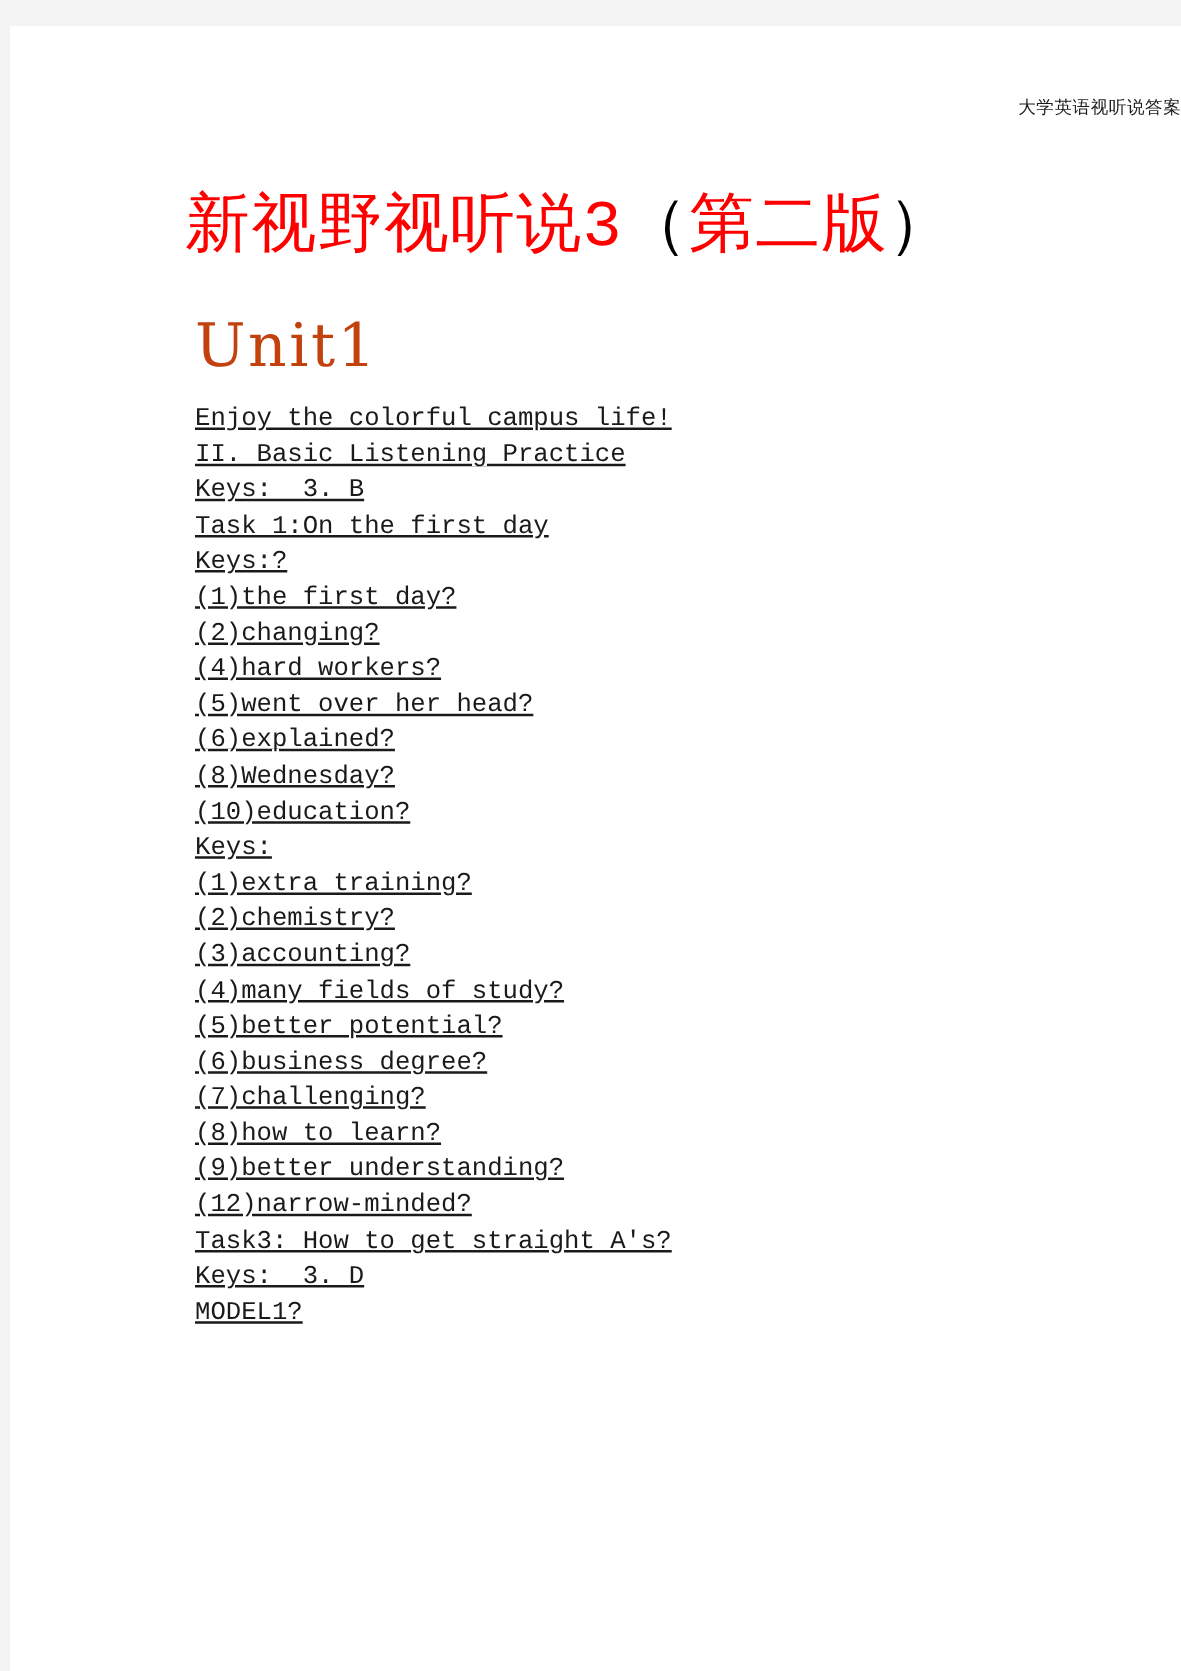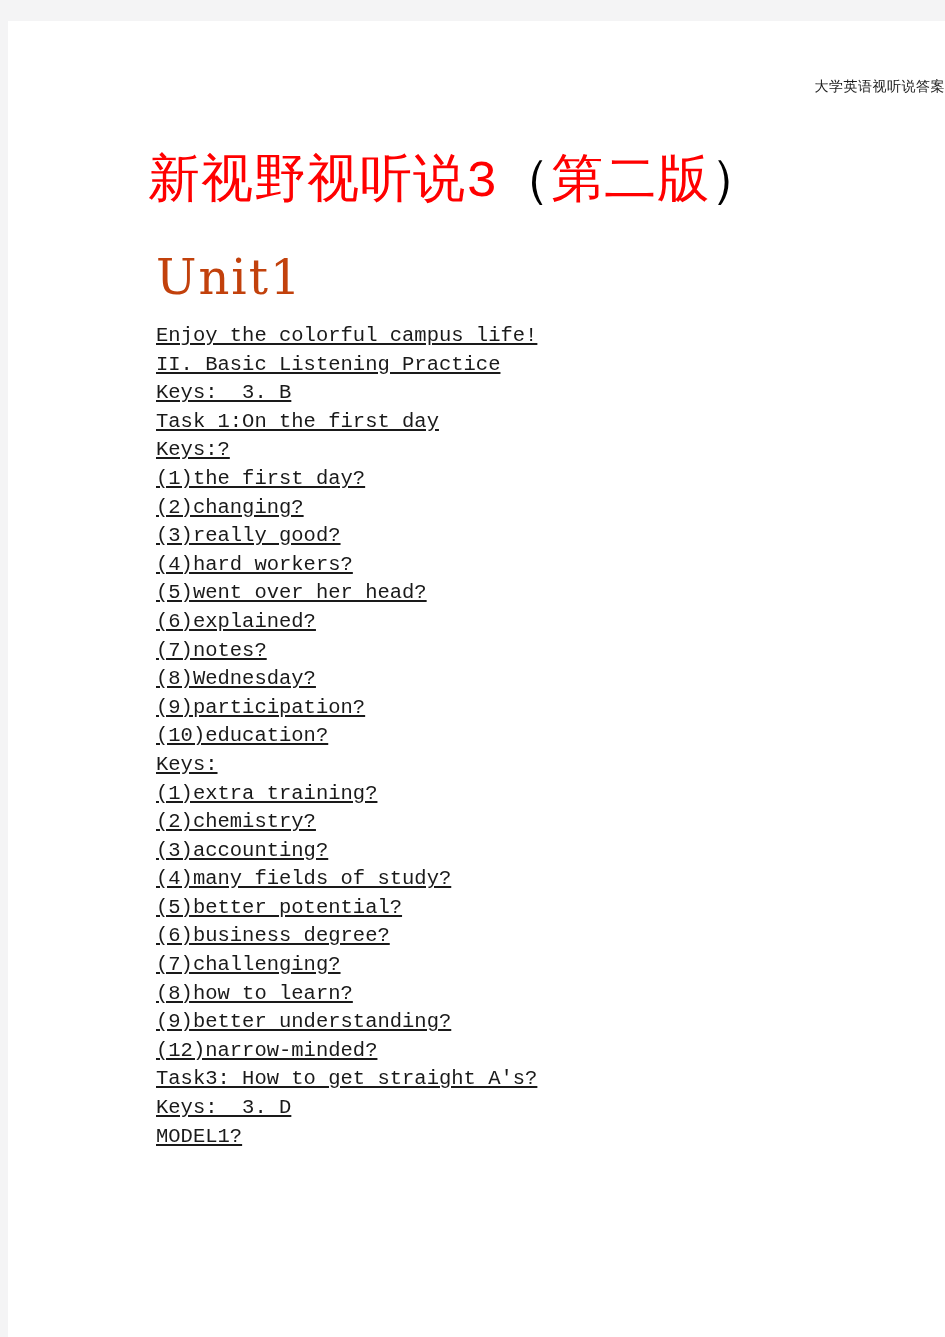--- a/index.html
+++ b/index.html
@@ -98,27 +98,24 @@
   <div id="unit-heading">Unit1</div>
 
   <div id="body-lines">
     <div class="doc-line">Enjoy the colorful campus life!</div>
     <div class="doc-line">II. Basic Listening Practice</div>
     <div class="doc-line">Keys:  3. B</div>
     <div class="doc-line">Task 1:On the first day</div>
     <div class="doc-line">Keys:?</div>
     <div class="doc-line">(1)the first day?</div>
     <div class="doc-line">(2)changing?</div>
-    <div class="doc-line">(3)really good?</div>
     <div class="doc-line">(4)hard workers?</div>
     <div class="doc-line">(5)went over her head?</div>
     <div class="doc-line">(6)explained?</div>
-    <div class="doc-line">(7)notes?</div>
     <div class="doc-line">(8)Wednesday?</div>
-    <div class="doc-line">(9)participation?</div>
     <div class="doc-line">(10)education?</div>
     <div class="doc-line">Keys:</div>
     <div class="doc-line">(1)extra training?</div>
     <div class="doc-line">(2)chemistry?</div>
     <div class="doc-line">(3)accounting?</div>
     <div class="doc-line">(4)many fields of study?</div>
     <div class="doc-line">(5)better potential?</div>
     <div class="doc-line">(6)business degree?</div>
     <div class="doc-line">(7)challenging?</div>
     <div class="doc-line">(8)how to learn?</div>

